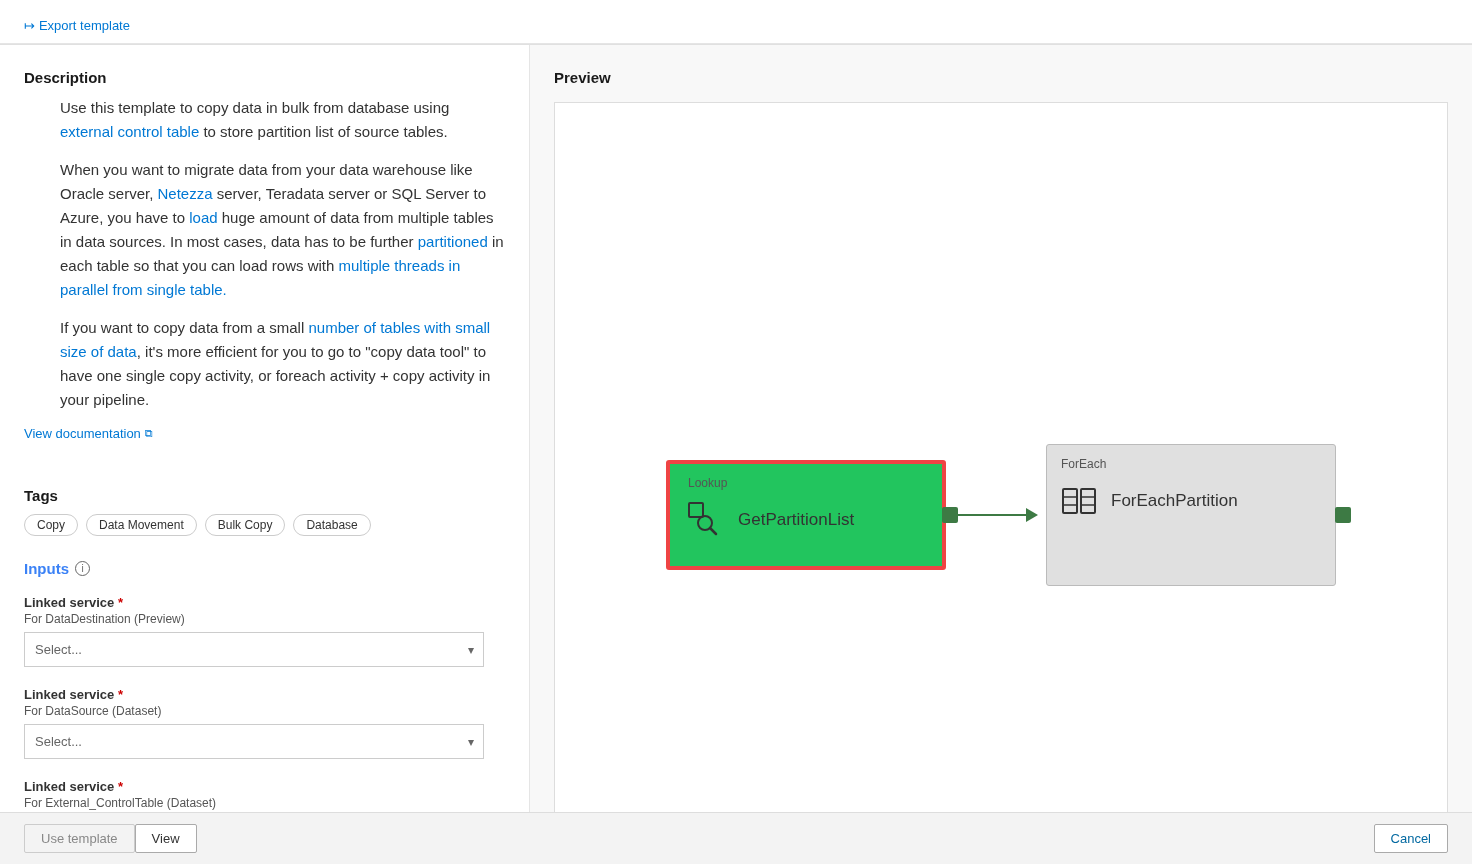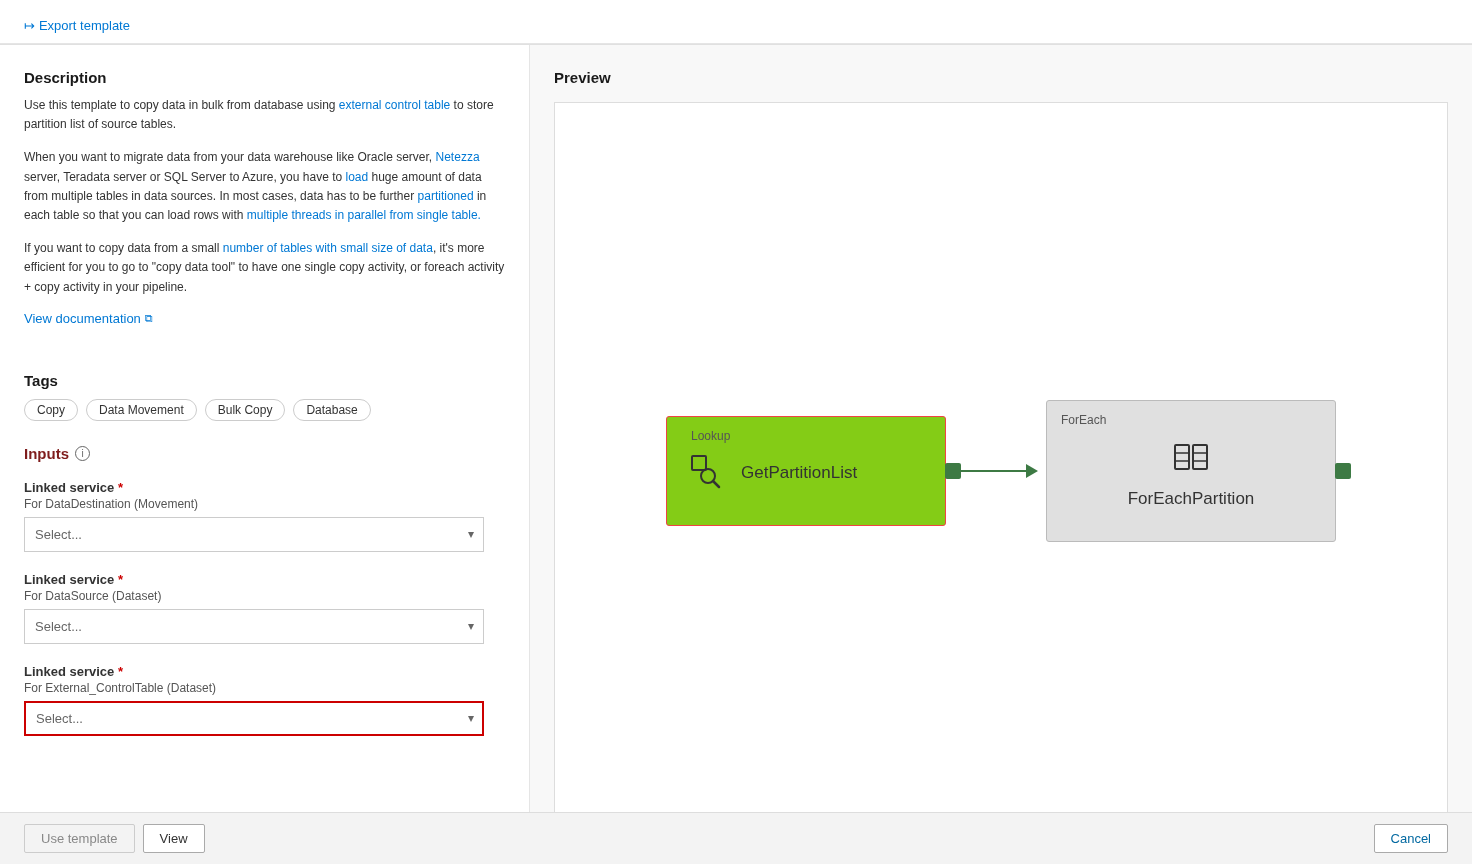--- a/index.html
+++ b/index.html
@@ -59,24 +59,25 @@
     }
 
     .section-title {
       font-size: 15px;
       font-weight: 600;
       color: #1a1a1a;
       margin-bottom: 10px;
     }
 
     .description-text {
-      font-size: 12px;
+      font-size: 15px;
       color: #333;
       line-height: 1.6;
       margin-bottom: 14px;
+      margin-left: 36px;
     }
 
     .view-docs-link {
       display: inline-flex;
       align-items: center;
       color: #0078d4;
       text-decoration: none;
       font-size: 13px;
       cursor: pointer;
       gap: 4px;
@@ -106,21 +107,21 @@
     .inputs-title-row {
       display: flex;
       align-items: center;
       gap: 6px;
       margin-bottom: 18px;
     }
 
     .inputs-title {
       font-size: 15px;
       font-weight: 600;
-      color: #7f1d1d;
+      color: #3b82f6;
     }
 
     .info-icon {
       width: 15px;
       height: 15px;
       border: 1px solid #666;
       border-radius: 50%;
       display: inline-flex;
       align-items: center;
       justify-content: center;
@@ -223,21 +224,20 @@
       border-top: 1px solid #ddd;
       display: flex;
       align-items: center;
       justify-content: space-between;
       padding: 0 24px;
     }
 
     .footer-left {
       display: flex;
       align-items: center;
-      gap: 8px;
     }
 
     .btn-use-template {
       padding: 6px 16px;
       background: #f3f3f3;
       border: 1px solid #ccc;
       color: #888;
       font-size: 13px;
       cursor: not-allowed;
       border-radius: 2px;
@@ -266,26 +266,26 @@
     
     .pipeline-container {
       width: 100%;
       height: 100%;
       display: flex;
       align-items: center;
       justify-content: center;
     }
 
     .lookup-node {
-      background: #84cc16;
-      border: 1px solid #ef4444;
+      background: #22c55e;
+      border: 4px solid #ef4444;
       border-radius: 3px;
       width: 280px;
       height: 110px;
-      padding: 12px 24px;
+      padding: 12px 18px;
       position: relative;
     }
 
     .foreach-node {
       background: #e0e0e0;
       border: 1px solid #bbb;
       border-radius: 3px;
       width: 290px;
       height: 142px;
       padding: 12px 14px;
@@ -362,21 +362,21 @@
     <div class="inputs-section">
       <div class="inputs-title-row">
         <span class="inputs-title">Inputs</span>
         <span class="info-icon">i</span>
       </div>
 
       <div class="field-group">
         <div class="field-label">
           Linked service <span class="required">*</span>
         </div>
-        <div class="field-sub-label">For DataDestination (Movement)</div>
+        <div class="field-sub-label">For DataDestination (Preview)</div>
         <div class="select-wrapper">
           <select class="select-dropdown">
             <option value="">Select...</option>
           </select>
         </div>
       </div>
 
       <div class="field-group">
         <div class="field-label">
           Linked service <span class="required">*</span>
@@ -426,21 +426,21 @@
             <div class="conn-box-right"></div>
           </div>
 
           <div style="display:flex; align-items:center; position:relative; width:100px;">
             <div style="width:80px; height:2px; background:#3d7a44; margin-left:0;"></div>
             <div style="width:0; height:0; border-top:7px solid transparent; border-bottom:7px solid transparent; border-left:12px solid #3d7a44;"></div>
           </div>
 
           <div class="foreach-node">
             <div class="node-title">ForEach</div>
-            <div class="node-body" style="display:flex; align-items:center; gap:14px;flex-direction:column;">
+            <div class="node-body" style="display:flex; align-items:center; gap:14px;">
 
               <svg width="36" height="36" viewBox="0 0 36 36" fill="none" xmlns="http://www.w3.org/2000/svg">
                 <rect x="2" y="6" width="14" height="24" rx="1" stroke="#333" stroke-width="2" fill="none"></rect>
                 <rect x="20" y="6" width="14" height="24" rx="1" stroke="#333" stroke-width="2" fill="none"></rect>
                 <line x1="2" y1="14" x2="16" y2="14" stroke="#333" stroke-width="1.5"></line>
                 <line x1="2" y1="22" x2="16" y2="22" stroke="#333" stroke-width="1.5"></line>
                 <line x1="20" y1="14" x2="34" y2="14" stroke="#333" stroke-width="1.5"></line>
                 <line x1="20" y1="22" x2="34" y2="22" stroke="#333" stroke-width="1.5"></line>
               </svg>
               <span style="font-size:17px; color:#333;">ForEachPartition</span>

